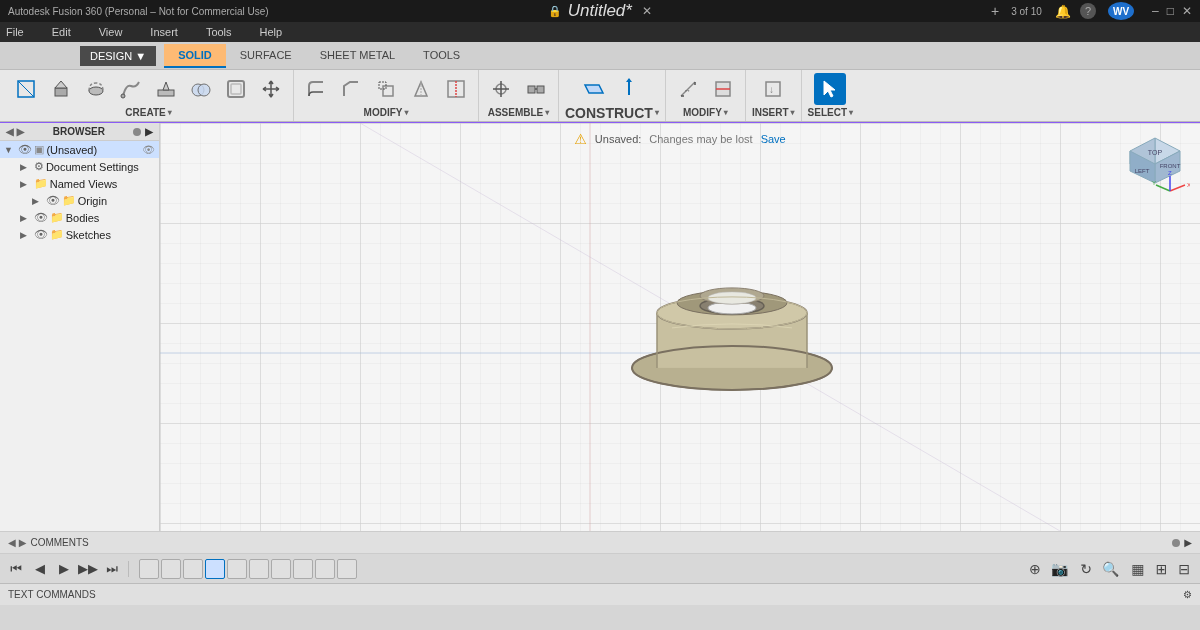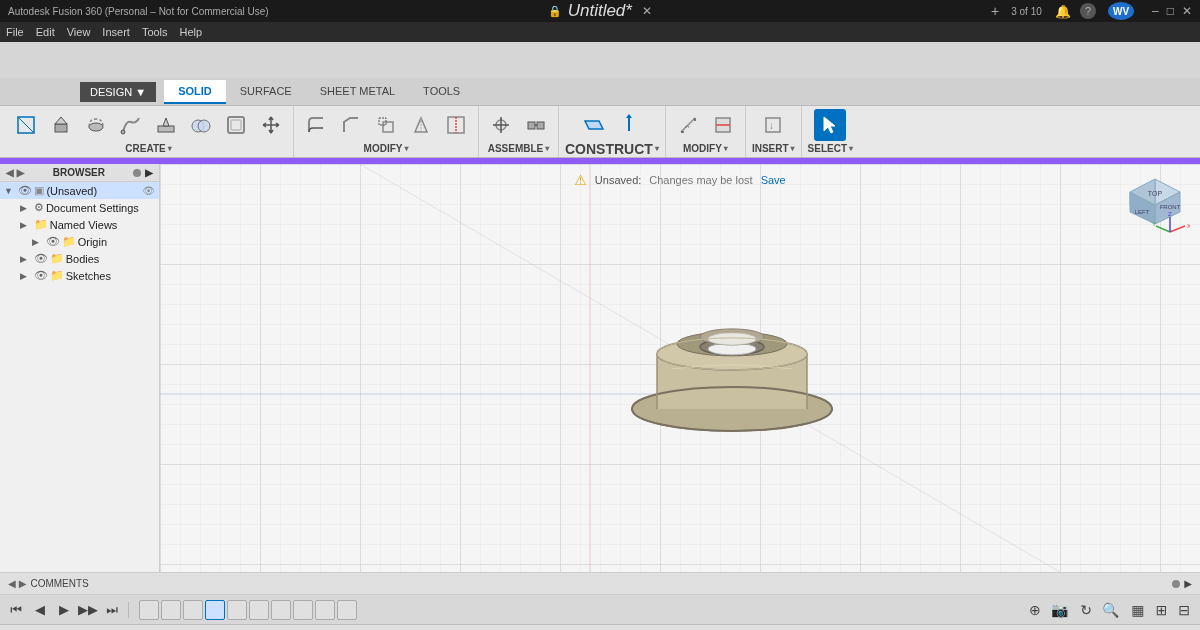--- a/index.html
+++ b/index.html
@@ -6,31 +6,31 @@
     body { width: 1200px; height: 630px; overflow: hidden; font-family: 'Segoe UI', Arial, sans-serif; font-size: 11px; background: #d6d6d6; color: #222; user-select: none; }
 
     
     #titlebar { height: 22px; background: #1a1a1a; display: flex; align-items: center; justify-content: space-between; padding: 0 8px; color: #ccc; font-size: 11px; }
     #titlebar .title-center { position: absolute; left: 50%; transform: translateX(-50%); display: flex; align-items: center; gap: 6px; }
     #titlebar .title-left { display: flex; align-items: center; gap: 6px; }
     #titlebar .title-right { display: flex; align-items: center; gap: 8px; }
     #titlebar .win-btn { font-size: 12px; cursor: pointer; color: #aaa; }
 
     
-    #menubar { height: 20px; background: #2b2b2b; display: flex; align-items: center; padding: 0 6px; gap: 12px; color: #ccc; font-size: 11px; }
+    #menubar { height: 20px; background: #2b2b2b; display: flex; align-items: center; padding: 0 6px; gap: 28px; color: #ccc; font-size: 11px; }
     #menubar span { cursor: pointer; }
 
     
-    #toolbar-container { background: #e8e8e8; border-bottom: 6px solid #8b5cf6; margin-top: 36px; }
+    #toolbar-container { background: #e8e8e8; border-bottom: 1px solid #8b5cf6; }
 
     
     #tabs-row { display: flex; align-items: center; height: 28px; background: #d0d0d0; border-bottom: 1px solid #bbb; padding-left: 80px; gap: 0; }
     .design-btn { background: #4a4a4a; color: #fff; padding: 4px 10px; font-size: 11px; cursor: pointer; display: flex; align-items: center; gap: 3px; margin-right: 8px; }
     .tab-item { padding: 5px 14px; font-size: 11px; cursor: pointer; color: #444; border-bottom: 2px solid transparent; }
-    .tab-item.active { color: #0070c0; border-bottom: 2px solid #0070c0; font-weight: 600; background: #ffffff; }
+    .tab-item.active { color: #0070c0; border-bottom: 2px solid #0070c0; font-weight: 600; background: #fdba74; }
 
     
     #toolbar-row { display: flex; align-items: center; height: 52px; background: #e8e8e8; padding: 0 4px; gap: 0; border-bottom: 1px solid #bbb; }
     .toolbar-group { display: flex; flex-direction: column; align-items: center; padding: 2px 6px; border-right: 1px solid #ccc; height: 100%; justify-content: center; gap: 2px; }
     .toolbar-group:last-child { border-right: none; }
     .toolbar-icons { display: flex; align-items: center; gap: 3px; }
     .tb-btn { width: 32px; height: 32px; display: flex; flex-direction: column; align-items: center; justify-content: center; cursor: pointer; border-radius: 3px; border: 1px solid transparent; background: transparent; font-size: 18px; color: #333; gap: 1px; }
     .tb-btn.active { background: #0070c0; color: #fff; }
     .group-header { display: flex; align-items: center; gap: 2px; font-size: 10px; font-weight: 600; color: #333; cursor: pointer; }
     .group-arrow { font-size: 8px; color: #666; }

